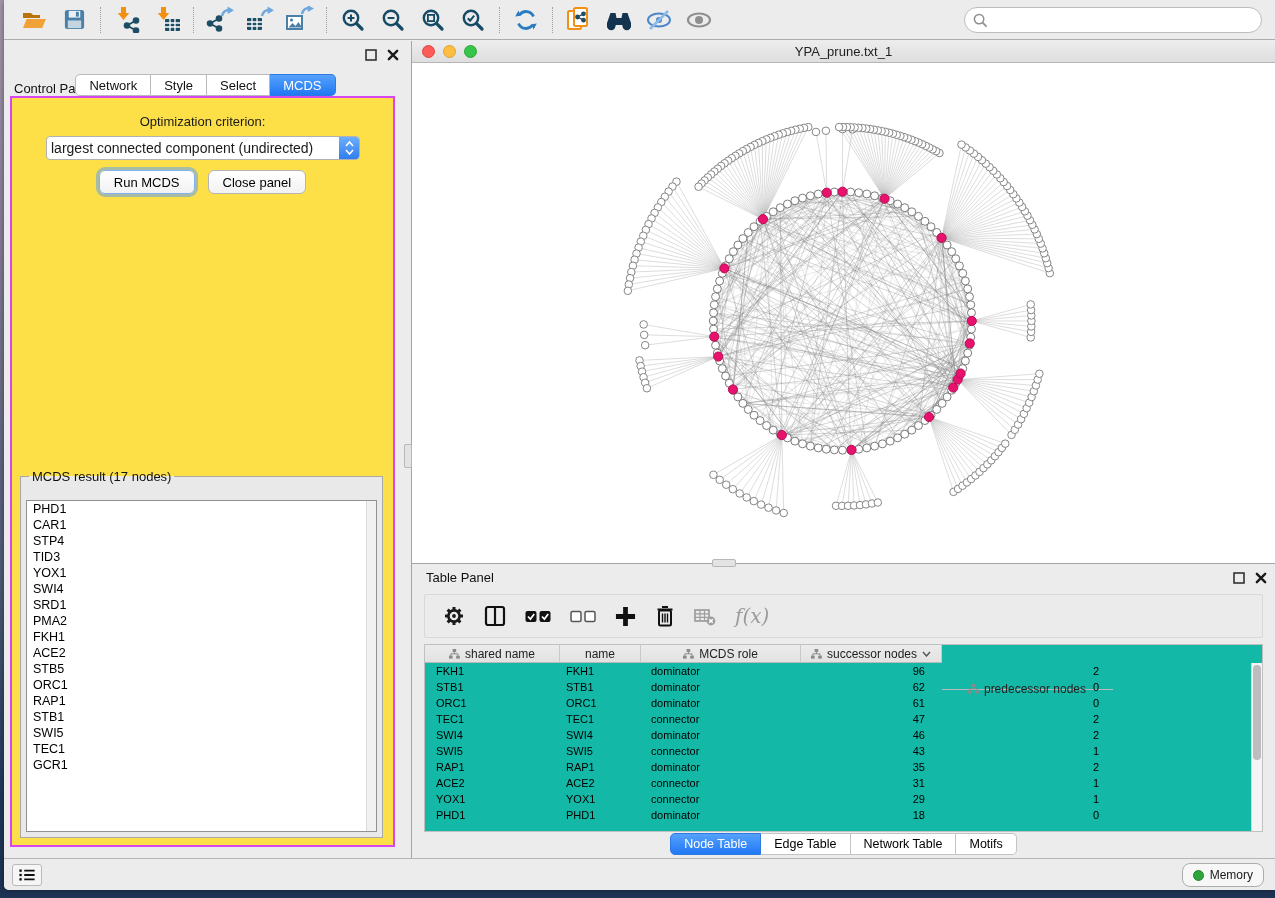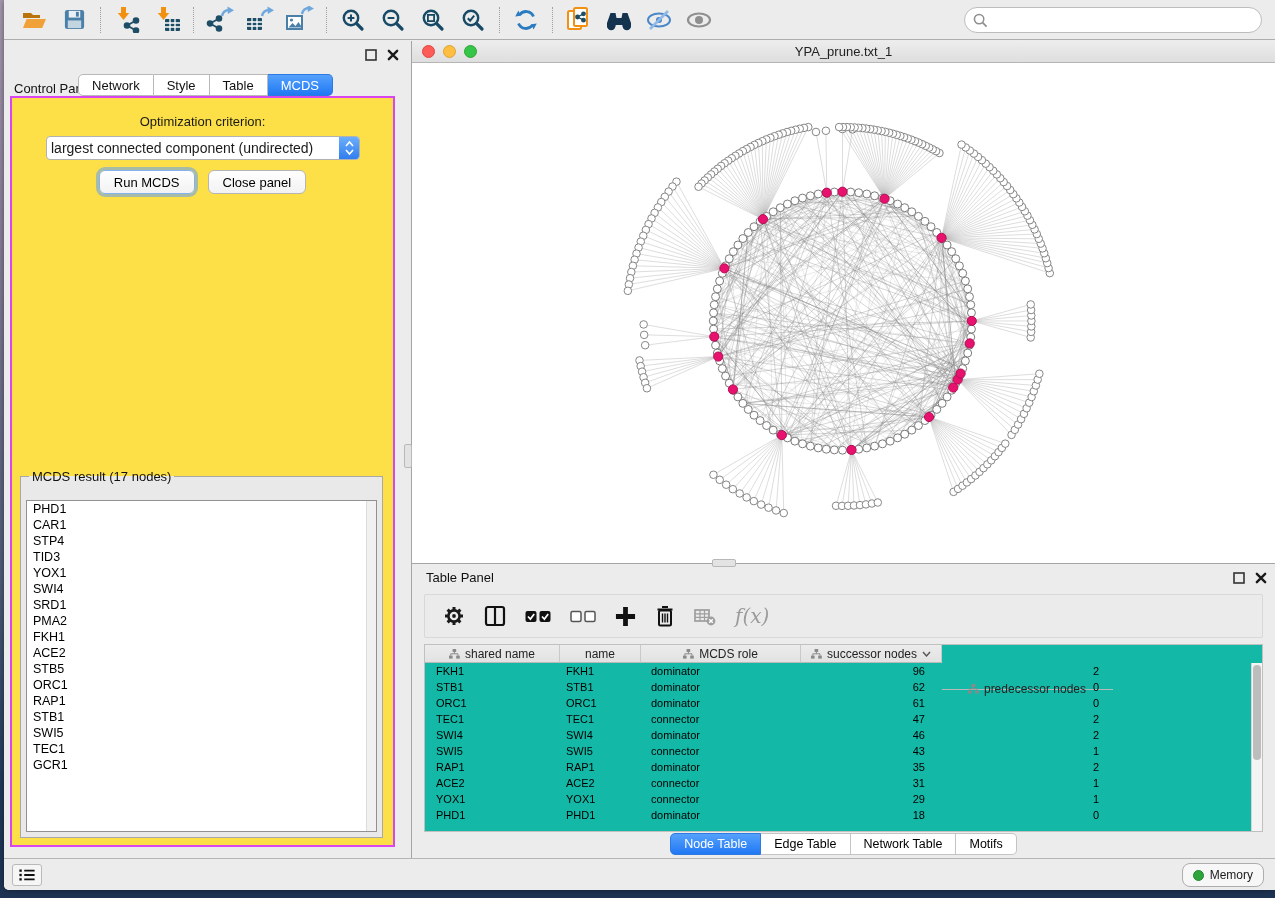--- a/index.html
+++ b/index.html
@@ -268,21 +268,21 @@
       <svg width="12" height="12" viewBox="0 0 12 12">
           <rect x="1" y="1" width="10" height="10" fill="none" stroke="#333" stroke-width="1.6"></rect>
         </svg>
       <svg width="12" height="12" viewBox="0 0 13 13">
           <path d="M2 2l9 9M11 2l-9 9" stroke="#1a1a1a" stroke-width="2.6" stroke-linecap="round"></path>
         </svg>
     </div>
     <div class="cp-tabs" id="cp-tabs">
         <button class="seg-btn">Network</button>
         <button class="seg-btn">Style</button>
-        <button class="seg-btn">Table</button>
+        <button class="seg-btn">Select</button>
         <button class="seg-btn active">MCDS</button>
       </div>
     <div class="cp-content">
       <div class="opt-label">Optimization criterion:</div>
       <div class="dropdown">
         <span class="dd-text">largest connected component (undirected)</span>
         <span class="dd-cap">
           <svg width="9" height="6" viewBox="0 0 9 6">
               <path d="M1 5l3.5-4L8 5" fill="none" stroke="#fff" stroke-width="1.6"></path>
             </svg>

